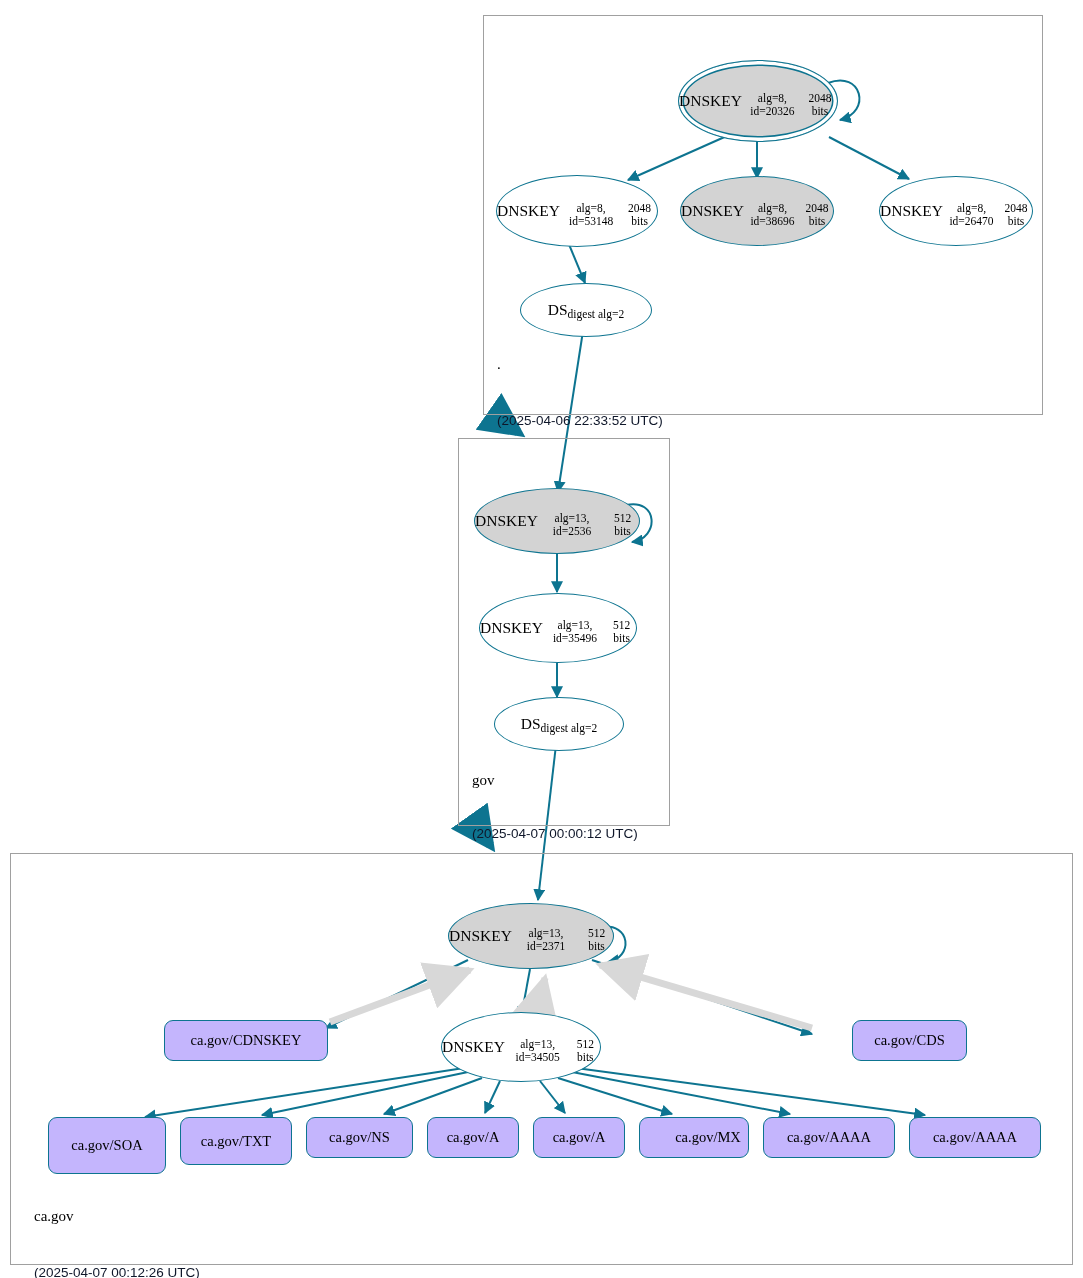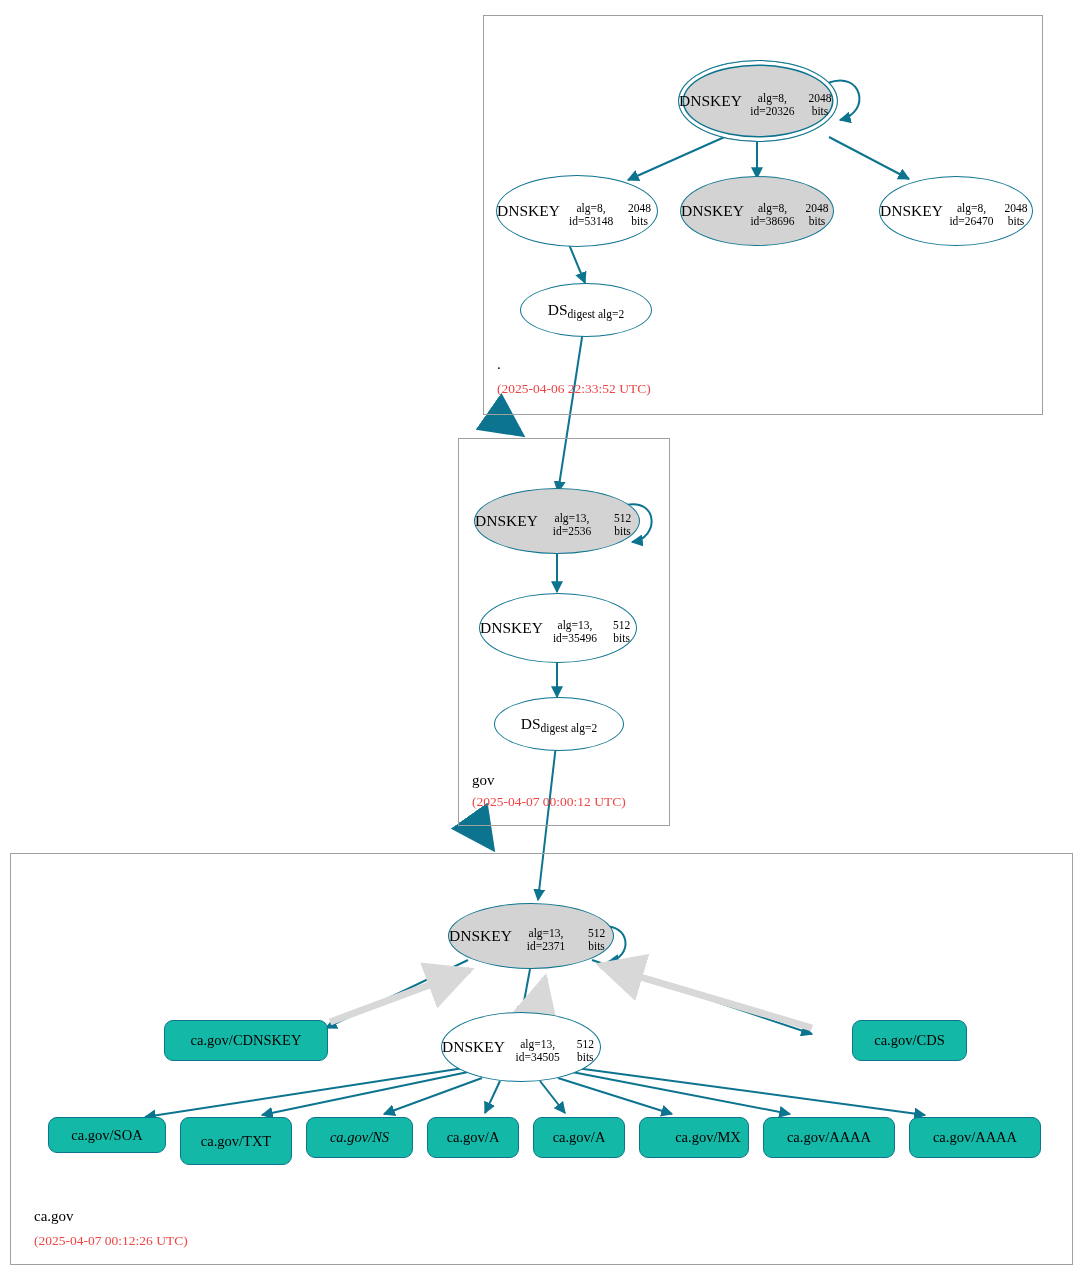--- a/index.html
+++ b/index.html
@@ -33,24 +33,25 @@
   }
   .zone-label {
     position: absolute;
     font-family: "Liberation Serif", serif;
     font-size: 15px;
     color: #000000;
     white-space: nowrap;
   }
   .zone-date {
     position: absolute;
-    font-family: Liberation Serif, serif;
+    font-family: Liberation Sans, sans-serif;
     font-size: 13.5px;
-    color: #ef4444;
+    color: #0f172a;
     white-space: nowrap;
+    margin-top: 32px;
   }
   .node {
     position: absolute;
     box-sizing: border-box;
     display: flex;
     flex-direction: row;
     align-items: center;
     justify-content: center;
     text-align: center;
     line-height: 1.12;
@@ -65,21 +66,21 @@
   }
   .double {
     border: 1.6px solid #0d7490;
     border-radius: 50%;
     background: #d3d3d3;
     box-shadow: inset 0 0 0 3.5px #ffffff, inset 0 0 0 5px #0d7490;
   }
   .rrset {
     border: 1.6px solid #0d7490;
     border-radius: 9px;
-    background: #14b8a6;
+    background: #c4b5fd;
     display: flex;
     align-items: center;
     justify-content: center;
   }
   .n-title {
     font-size: 15.5px;
   }
   .n-sub {
     font-size: 11.5px;
     margin-top: 8px;
@@ -239,29 +240,29 @@
   </div>
 
   <div class="node rrset" style="left:164px; top:1020px; width:164px; height:41px;">
     <span class="rrset-label">ca.gov/CDNSKEY</span>
   </div>
 
   <div class="node rrset" style="left:812px; top:1020px; width:115px; height:41px;margin-left:40px;">
     <span class="rrset-label">ca.gov/CDS</span>
   </div>
 
-  <div class="node rrset" style="left:48px; top:1117px; width:118px; height:36px;">
+  <div class="node rrset" style="left:48px; top:1117px; width:118px; height:57px;">
     <span class="rrset-label">ca.gov/SOA</span>
   </div>
 
   <div class="node rrset" style="left:180px; top:1117px; width:112px; height:48px;">
     <span class="rrset-label">ca.gov/TXT</span>
   </div>
 
-  <div class="node rrset" style="left:306px; top:1117px; width:107px; height:41px;font-style:italic;">
+  <div class="node rrset" style="left:306px; top:1117px; width:107px; height:41px;">
     <span class="rrset-label">ca.gov/NS</span>
   </div>
 
   <div class="node rrset" style="left:427px; top:1117px; width:92px; height:41px;">
     <span class="rrset-label">ca.gov/A</span>
   </div>
 
   <div class="node rrset" style="left:533px; top:1117px; width:92px; height:41px;">
     <span class="rrset-label">ca.gov/A</span>
   </div>

